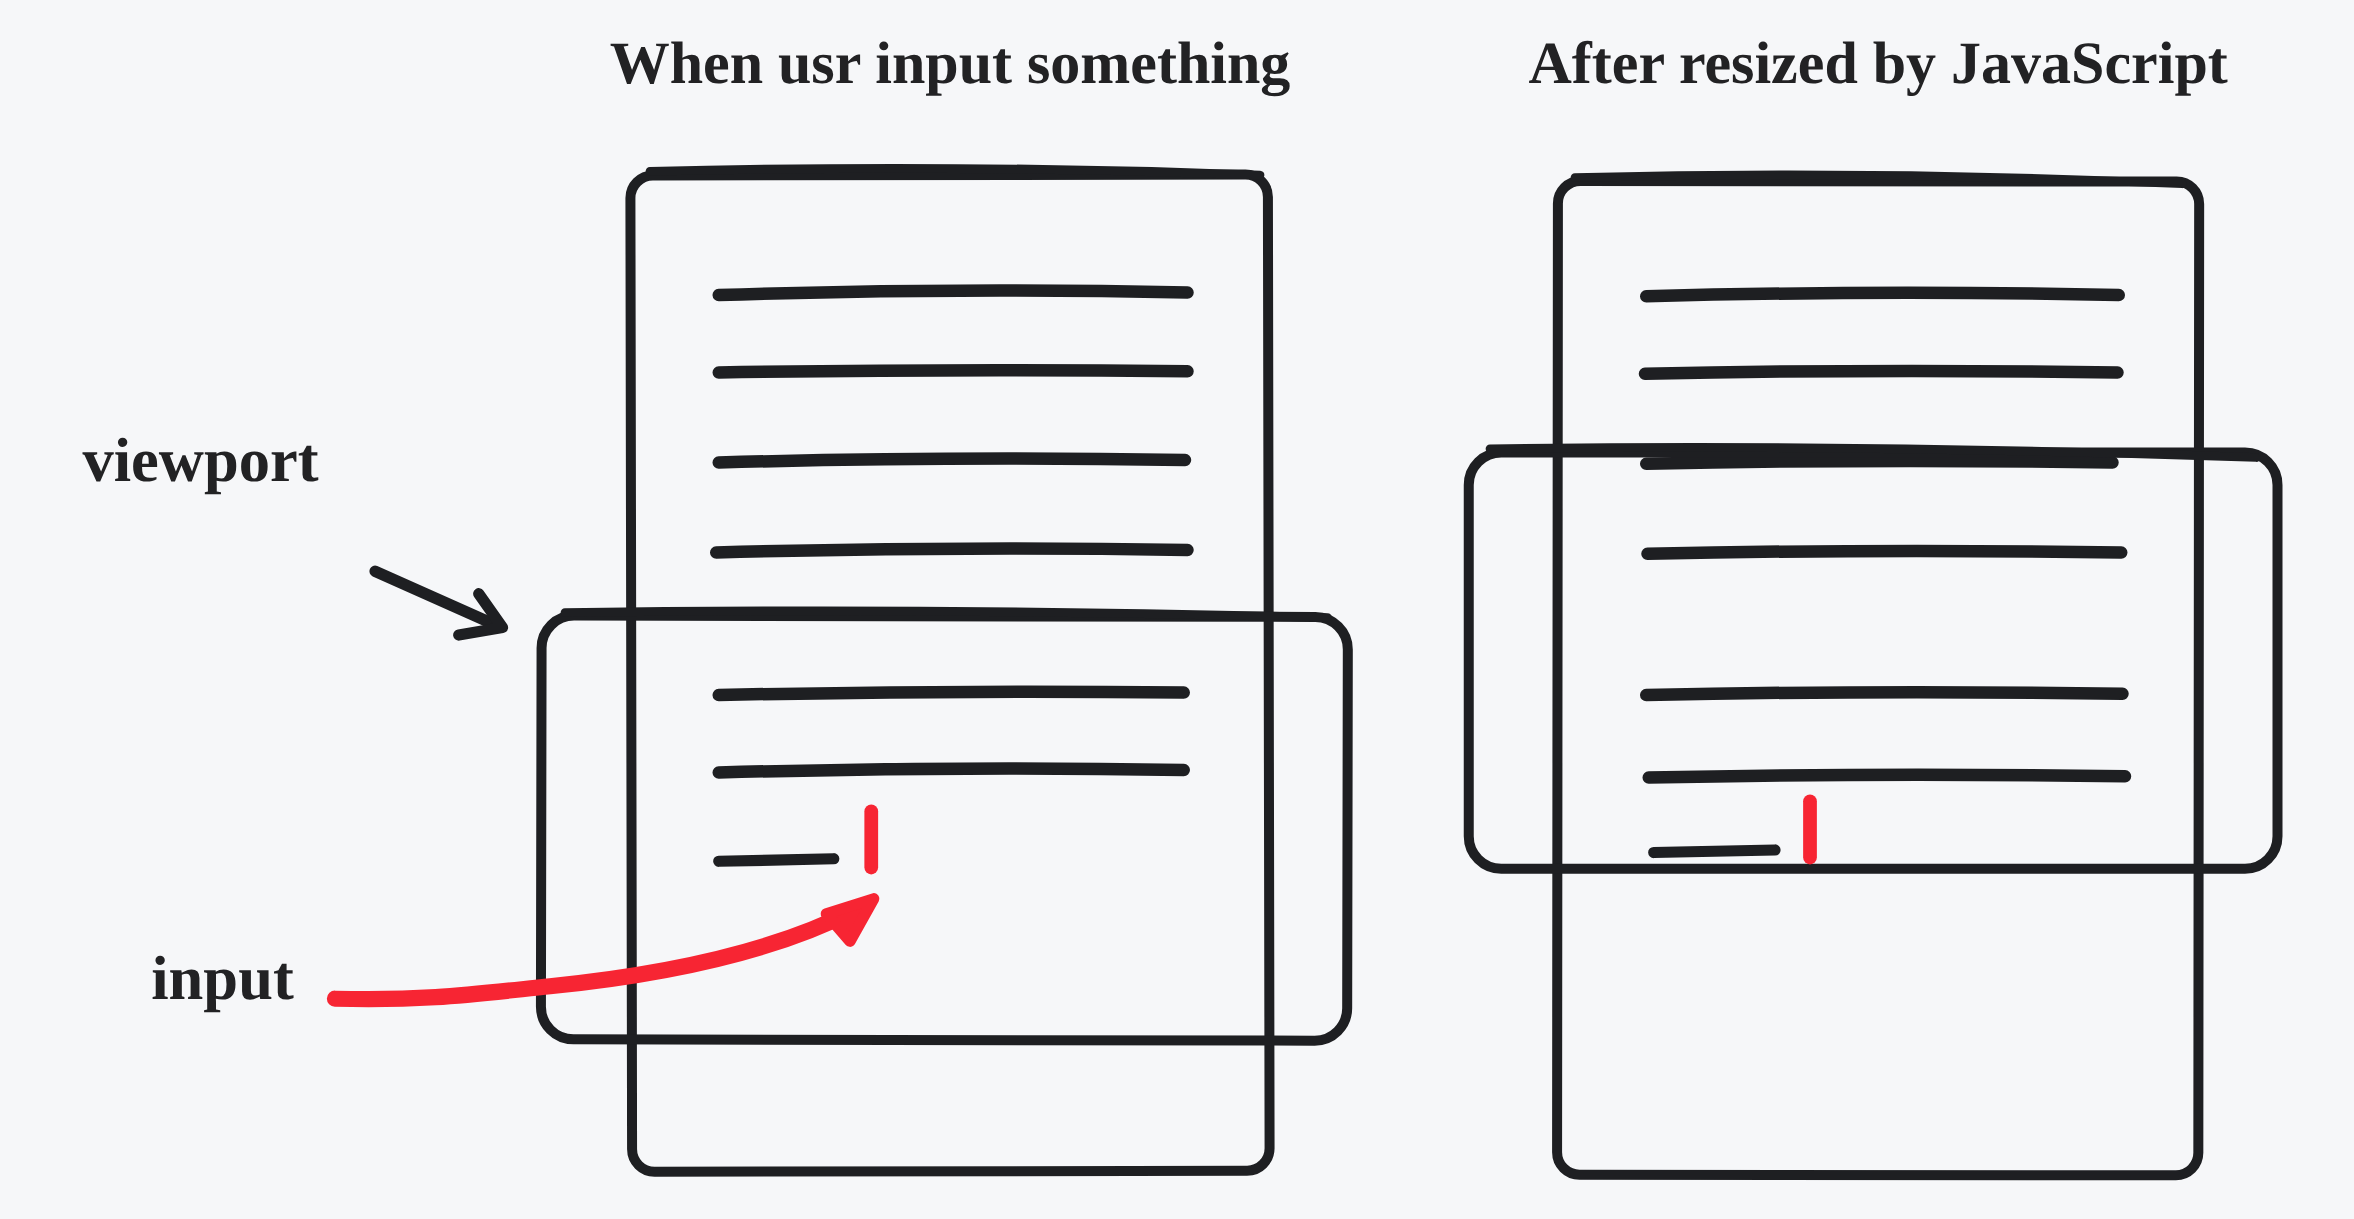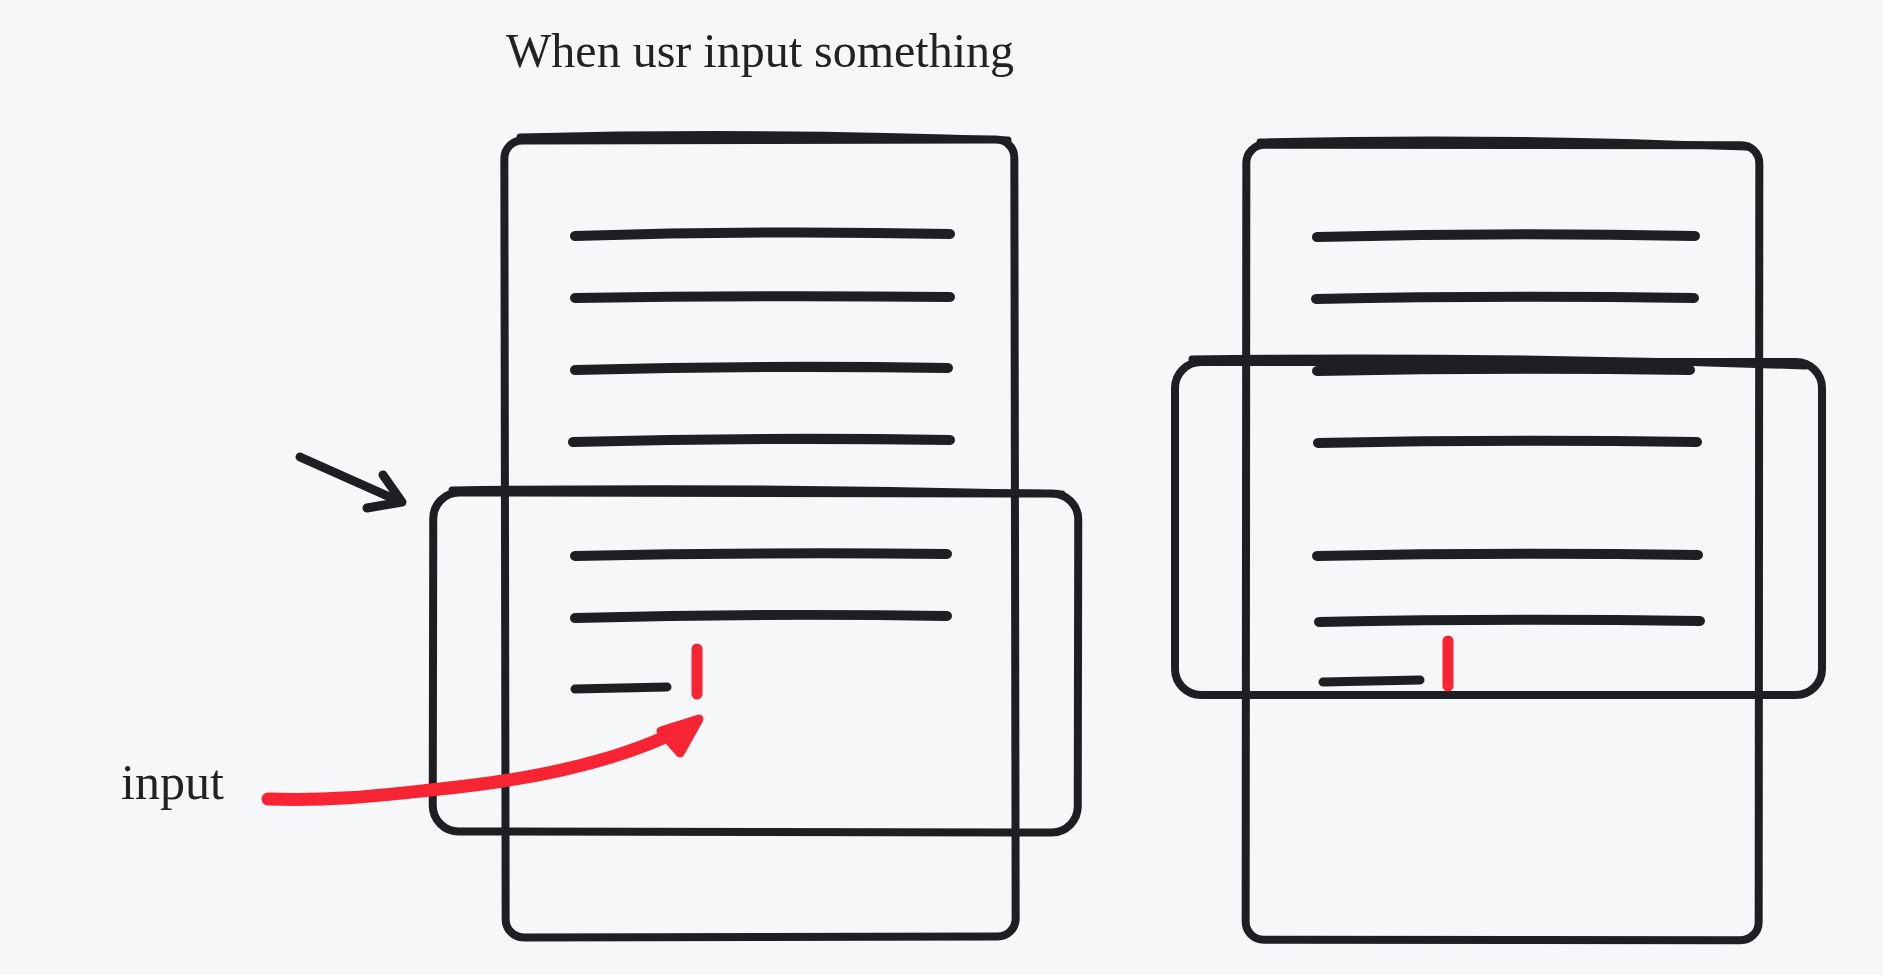--- a/index.html
+++ b/index.html
@@ -10,20 +10,21 @@
   }
   html,body{margin:0;padding:0;}
   body{background:var(--bg);}
   .stage{
     position:relative;
     width:1883px;
     height:975px;
     background:var(--bg);
     overflow:hidden;
     font-family:"Liberation Serif","DejaVu Serif",serif;
+    font-weight:bold;
   }
   .drawing{position:absolute;left:0;top:0;}
   .ink{stroke:var(--ink);fill:none;stroke-linecap:round;stroke-linejoin:round;}
   .redline{stroke:var(--red);fill:none;stroke-linecap:round;stroke-linejoin:round;}
   .redfill{fill:var(--red);stroke:var(--red);stroke-linejoin:round;stroke-linecap:round;}
   .label{
     position:absolute;
     color:var(--text);
     line-height:1;
     white-space:nowrap;
@@ -85,15 +86,17 @@
       <path class="ink" stroke-width="9" d="M383,475 L402,502 L367,508"></path>
     </g>
 
     <g>
       <path class="redline" stroke-width="13" d="M268,799 C340,801 382,795 440,789 C530,780 618,762 684,728"></path>
       <path class="redfill" stroke-width="9" d="M699,719 L661,731 L680,753 Z"></path>
     </g>
   </svg>
 
   <div class="label title title-before">When usr input something</div>
+  <div class="label title title-after">After resized by JavaScript</div>
+  <div class="label side-label viewport-label">viewport</div>
   <div class="label side-label cursor-label">input</div>
 
 </div>
 
 </body></html>

